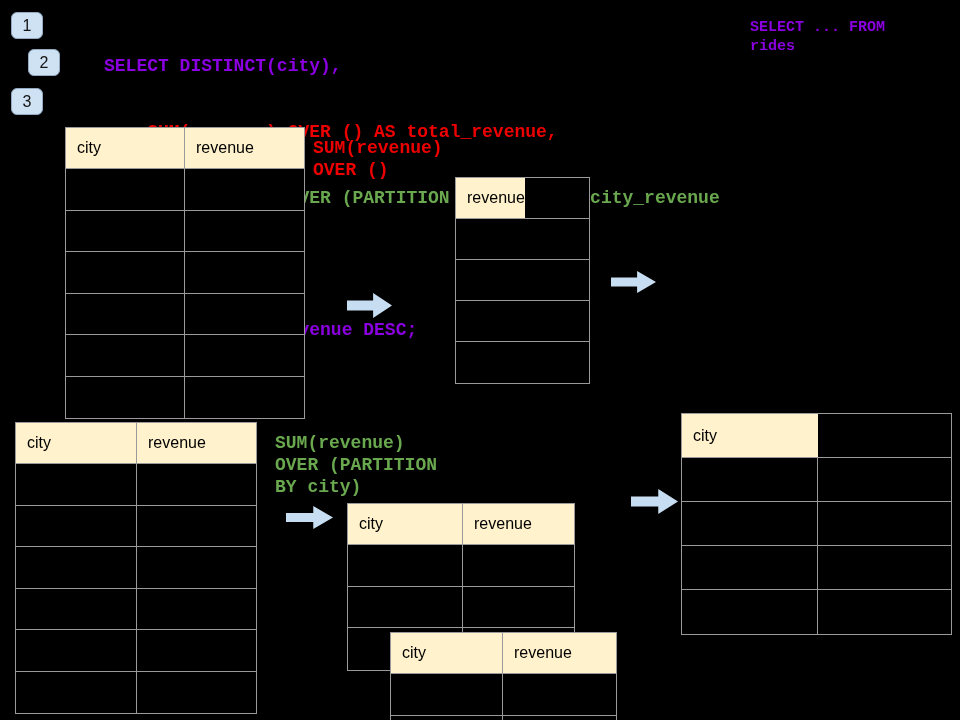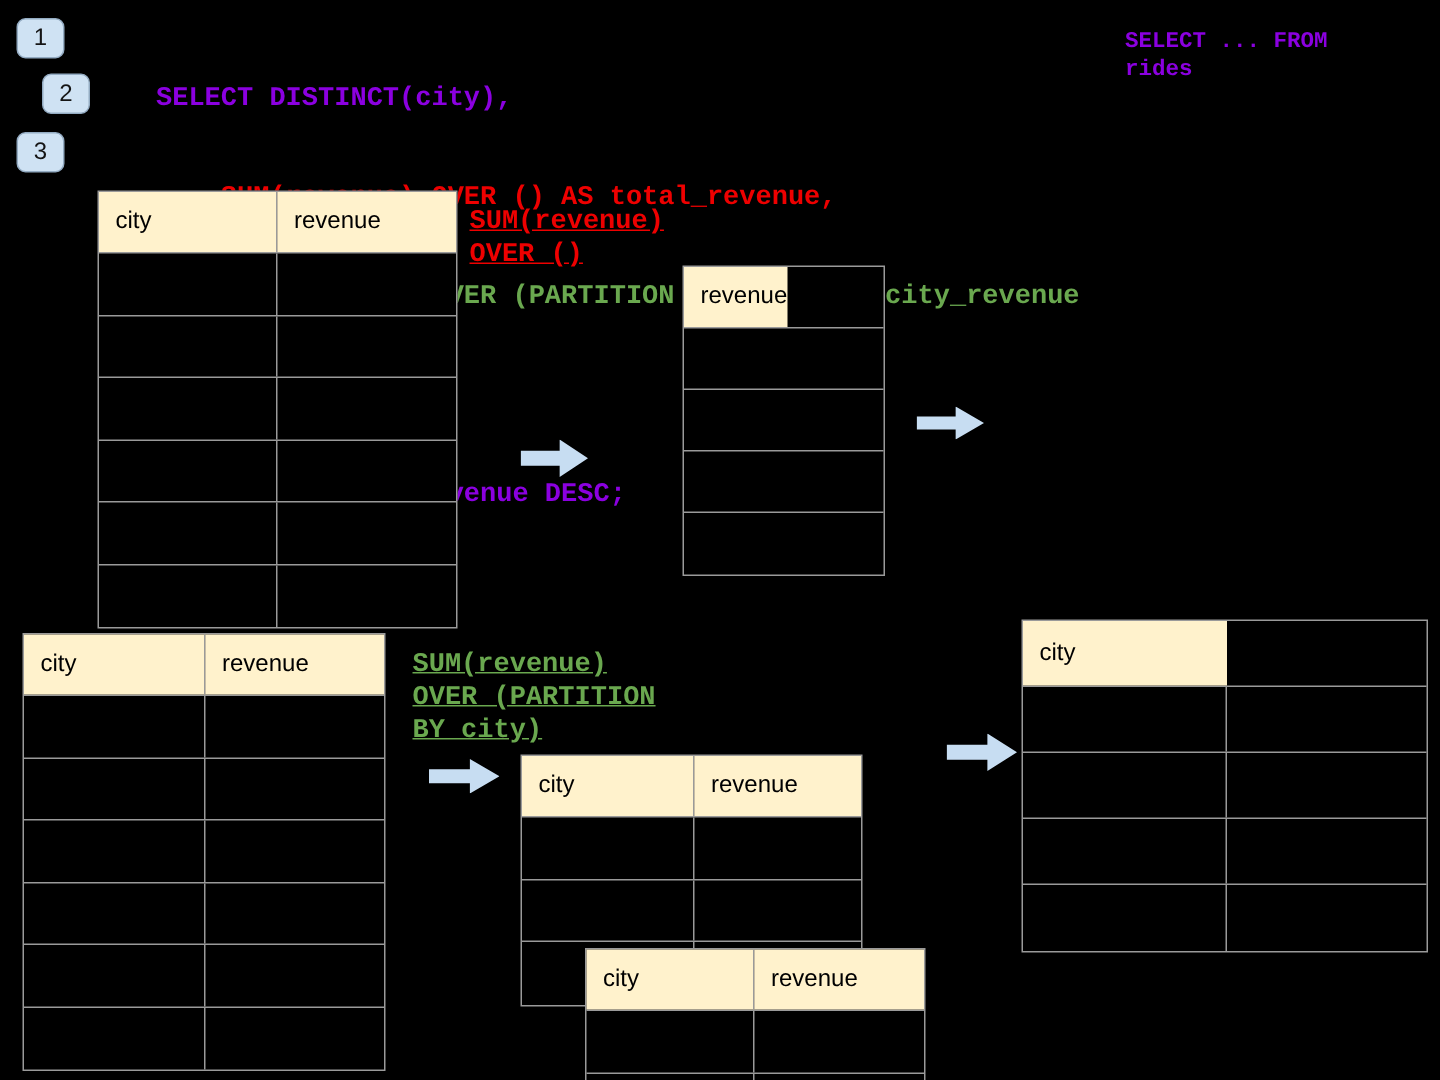--- a/index.html
+++ b/index.html
@@ -28,21 +28,21 @@
   .code{position:absolute;left:104px;top:11px;
         font:bold 18px "Liberation Mono",monospace;line-height:22px;white-space:pre;}
   .ln-purple{color:var(--purple);}
   .ln-red{color:var(--red);}
   .ln-green{color:var(--green);}
 
   .side-note{position:absolute;left:750px;top:18px;color:var(--purple);
              font:bold 15px "Liberation Mono",monospace;line-height:19px;white-space:pre;}
 
   .anno{position:absolute;font:bold 18px "Liberation Mono",monospace;
-        line-height:22px;white-space:pre;text-decoration:underline;}
+        line-height:22px;white-space:pre;}
   .anno-total{left:313px;top:137px;color:var(--red);}
   .anno-partition{left:275px;top:432px;color:var(--green);}
 
   
   .tbl{position:absolute;background:#000;border:1.5px solid var(--border);box-sizing:border-box;}
   .tr{display:flex;box-sizing:border-box;border-bottom:1.5px solid var(--border);}
   .tr:last-child{border-bottom:none;}
   .cell{box-sizing:border-box;border-right:1.5px solid var(--border);flex:1;}
   .cell:last-child{border-right:none;}
   .tr.head{height:var(--hh);}

